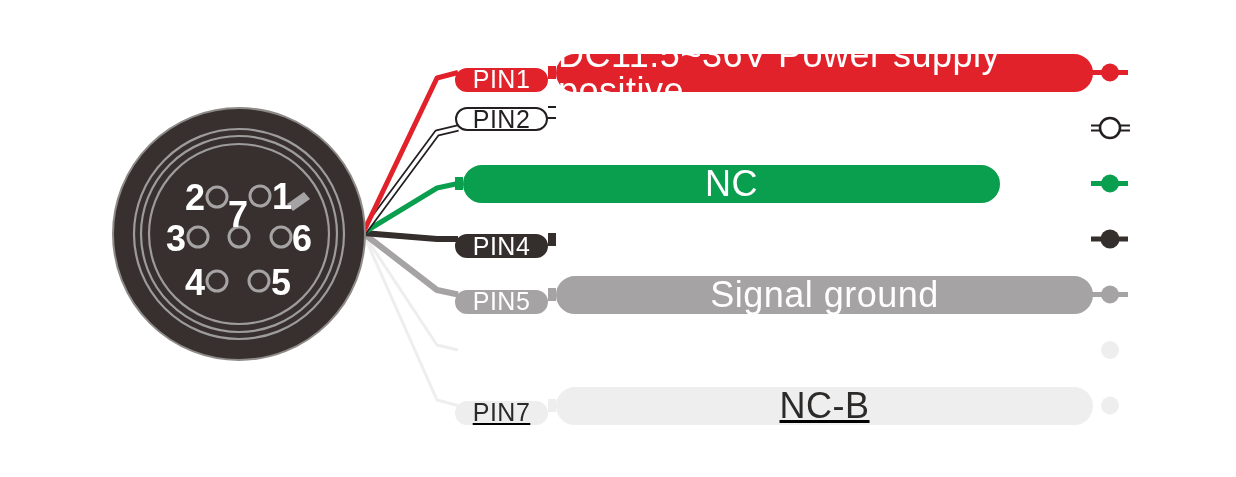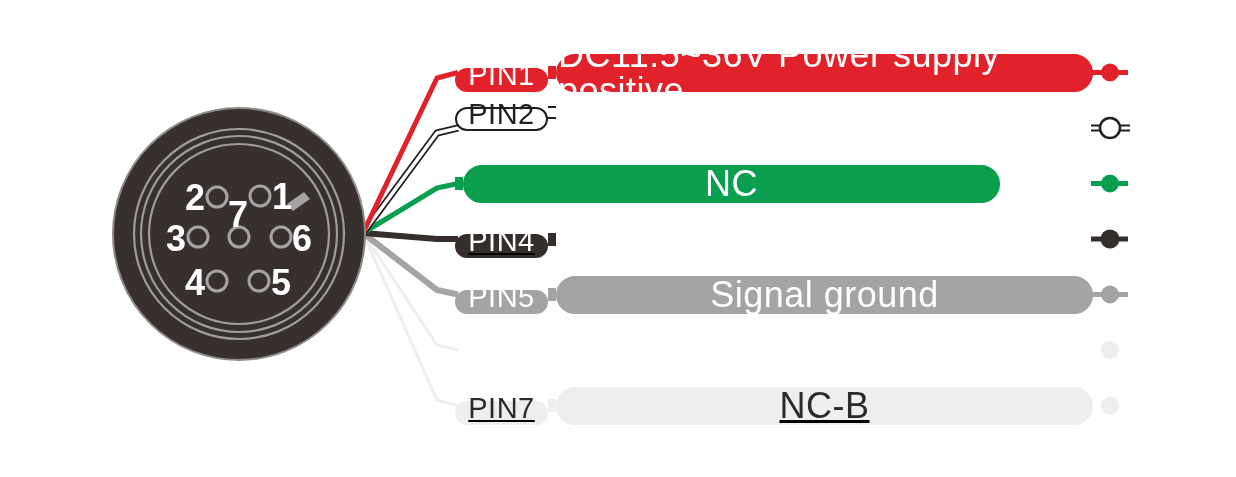--- a/index.html
+++ b/index.html
@@ -22,23 +22,23 @@
     align-items: stretch;
   }
   .pill, .bar, .neck { box-sizing: border-box; }
   .pill {
     width: 93px;
     border-radius: 19px;
     background: var(--row-color);
     border: 2.5px solid var(--row-border);
     color: var(--row-text);
     display: flex;
-    align-items: flex-end;
+    align-items: center;
     justify-content: center;
-    font-size: 29px;
+    font-size: 25px;
     letter-spacing: 0.5px;
     line-height: 1;
     flex: 0 0 auto;
     margin-top: 14px;
   }
   .neck {
     width: 8px;
     height: 13px;
     align-self: center;
     background: var(--row-color);
@@ -148,21 +148,21 @@
     <div class="neck"></div>
   </div>
 
   <div class="row" style="top: 164.5px; --row-color: #0a9e4f; --row-text: #ffffff; --row-border: #0a9e4f;">
     <div class="neck"></div>
     <div class="bar">
         <span>NC</span>
       </div>
   </div>
 
-  <div class="row" style="top: 220px; text-decoration: underline; --row-color: #342e2c; --row-text: #ffffff; --row-border: #342e2c;">
+  <div class="row" style="top: 220px; --row-color: #342e2c; --row-text: #ffffff; --row-border: #342e2c;">
     <div class="pill">
         <span>PIN4</span>
       </div>
     <div class="neck"></div>
   </div>
 
   <div class="row" style="top: 275.5px; --row-color: #a5a3a4; --row-text: #ffffff; --row-border: #a5a3a4;">
     <div class="pill">
         <span>PIN5</span>
       </div>

